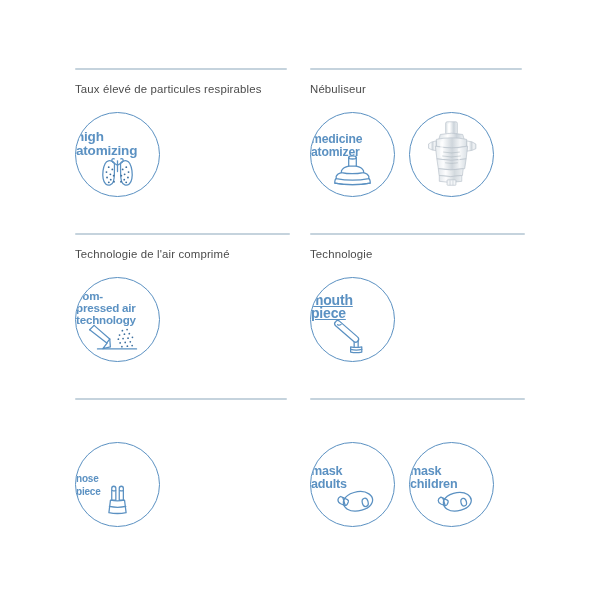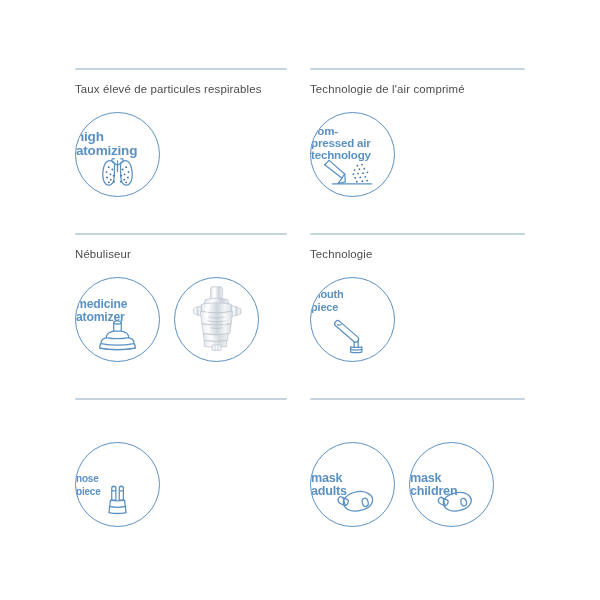--- a/index.html
+++ b/index.html
@@ -96,23 +96,23 @@
     font-weight: bold;
     font-family: "Liberation Sans", sans-serif;
     letter-spacing: -0.2px;
     pointer-events: none;
     white-space: pre-line;
   }
 
   .lbl-high   { top: 17px; font-size: 13.5px; line-height: 13.5px; }
   .lbl-comp   { top: 12px; font-size: 11.6px; line-height: 12.2px; }
   .lbl-med    { top: 20px; font-size: 12.2px; line-height: 13.2px; }
-  .lbl-mouth  { top: 10px; font-size: 11px; line-height: 13.4px; }
+  .lbl-mouth  { top: 16px; font-size: 14px; line-height: 13.4px; text-decoration: underline; }
   .lbl-nose   { top: 29px; font-size: 10px; line-height: 13.4px; }
-  .lbl-mask   { top: 22px; font-size: 12.6px; line-height: 13.4px; margin-top: 7px; }
+  .lbl-mask   { top: 22px; font-size: 12.6px; line-height: 13.4px; }
 </style>
 </head>
 <body>
 
 <div id="page">
   <div class="grid">
 
     <div class="cell left">
       <div class="divider"></div>
       <div class="cell-title">Taux élevé de particules respirables</div>
@@ -143,59 +143,20 @@
                 <circle cx="49.8" cy="62.8" r="0.95"></circle>
               <circle cx="46.4" cy="64.2" r="0.95"></circle>
                 <circle cx="53.2" cy="66.1" r="0.95"></circle>
               <circle cx="49.4" cy="68.3" r="0.95"></circle>
                 <circle cx="51.4" cy="71.0" r="0.95"></circle>
               <circle cx="46.1" cy="70.4" r="0.95"></circle>
             </g>
           </svg>
           <div class="badge-label lbl-high">high
 atomizing</div>
-        </div>
-      </div>
-    </div>
-
-    <div class="cell right">
-      <div class="divider"></div>
-      <div class="cell-title">Technologie de l'air comprimé</div>
-      <div class="icons-row">
-        <div class="badge">
-          <svg viewBox="0 0 85 85">
-            <g fill="none" stroke="#5b91c2" stroke-width="1.3" stroke-linecap="round" stroke-linejoin="round">
-              <path d="M14 53 L31.5 66.5"></path>
-              <path d="M18.5 48.5 L34.5 62.5"></path>
-              <path d="M14 53 L18.5 48.5"></path>
-              <path d="M31.5 66.5 L34.5 62.5"></path>
-              <path d="M31.8 66.6 L27.5 72.4 L35.2 70.6 L34.6 62.7"></path>
-              <path d="M22 72.6 L62 72.6"></path>
-            </g>
-            <g fill="#3d6f9e">
-              <circle cx="47.5" cy="54.0" r="0.9"></circle>
-                <circle cx="52.3" cy="52.8" r="0.9"></circle>
-              <circle cx="44.6" cy="58.4" r="0.9"></circle>
-                <circle cx="49.6" cy="57.6" r="0.9"></circle>
-              <circle cx="54.6" cy="57.0" r="0.9"></circle>
-              <circle cx="43.4" cy="62.6" r="0.9"></circle>
-                <circle cx="48.2" cy="62.0" r="0.9"></circle>
-              <circle cx="53.3" cy="61.6" r="0.9"></circle>
-                <circle cx="57.8" cy="60.8" r="0.9"></circle>
-              <circle cx="45.2" cy="66.5" r="0.9"></circle>
-                <circle cx="50.4" cy="66.0" r="0.9"></circle>
-              <circle cx="55.6" cy="65.4" r="0.9"></circle>
-              <circle cx="47.0" cy="70.3" r="0.9"></circle>
-                <circle cx="52.6" cy="69.8" r="0.9"></circle>
-              <circle cx="57.5" cy="69.2" r="0.9"></circle>
-            </g>
-          </svg>
-          <div class="badge-label lbl-comp">com-
-pressed air
-technology</div>
         </div>
       </div>
     </div>
 
     <div class="cell left">
       <div class="divider"></div>
       <div class="cell-title">Nébuliseur</div>
       <div class="icons-row">
         <div class="badge">
           <svg viewBox="0 0 85 85">
@@ -258,20 +219,59 @@
               <path d="M33 44 q9.5 2 19 0"></path>
               <path d="M36 51 q6.5 1.3 13 0"></path>
             </g>
           </svg>
         </div>
       </div>
     </div>
 
     <div class="cell right">
       <div class="divider"></div>
+      <div class="cell-title">Technologie de l'air comprimé</div>
+      <div class="icons-row">
+        <div class="badge">
+          <svg viewBox="0 0 85 85">
+            <g fill="none" stroke="#5b91c2" stroke-width="1.3" stroke-linecap="round" stroke-linejoin="round">
+              <path d="M14 53 L31.5 66.5"></path>
+              <path d="M18.5 48.5 L34.5 62.5"></path>
+              <path d="M14 53 L18.5 48.5"></path>
+              <path d="M31.5 66.5 L34.5 62.5"></path>
+              <path d="M31.8 66.6 L27.5 72.4 L35.2 70.6 L34.6 62.7"></path>
+              <path d="M22 72.6 L62 72.6"></path>
+            </g>
+            <g fill="#3d6f9e">
+              <circle cx="47.5" cy="54.0" r="0.9"></circle>
+                <circle cx="52.3" cy="52.8" r="0.9"></circle>
+              <circle cx="44.6" cy="58.4" r="0.9"></circle>
+                <circle cx="49.6" cy="57.6" r="0.9"></circle>
+              <circle cx="54.6" cy="57.0" r="0.9"></circle>
+              <circle cx="43.4" cy="62.6" r="0.9"></circle>
+                <circle cx="48.2" cy="62.0" r="0.9"></circle>
+              <circle cx="53.3" cy="61.6" r="0.9"></circle>
+                <circle cx="57.8" cy="60.8" r="0.9"></circle>
+              <circle cx="45.2" cy="66.5" r="0.9"></circle>
+                <circle cx="50.4" cy="66.0" r="0.9"></circle>
+              <circle cx="55.6" cy="65.4" r="0.9"></circle>
+              <circle cx="47.0" cy="70.3" r="0.9"></circle>
+                <circle cx="52.6" cy="69.8" r="0.9"></circle>
+              <circle cx="57.5" cy="69.2" r="0.9"></circle>
+            </g>
+          </svg>
+          <div class="badge-label lbl-comp">com-
+pressed air
+technology</div>
+        </div>
+      </div>
+    </div>
+
+    <div class="cell right">
+      <div class="divider"></div>
       <div class="cell-title">Technologie</div>
       <div class="icons-row">
         <div class="badge">
           <svg viewBox="0 0 85 85">
             <g fill="none" stroke="#5b91c2" stroke-width="1.3" stroke-linecap="round" stroke-linejoin="round">
               <path d="M25.5 44.5 q-2.4 1.8 -0.6 4.2 l19.2 16.6 q2.6 1.4 4.2 -0.9 q1.4 -2.4 -0.7 -4.1 L28.8 43.9 q-1.9 -1.2 -3.3 0.6 z"></path>
               <path d="M27.2 47.8 q1.8 1.2 3.6 -0.3"></path>
               <path d="M44.2 65.3 L44.2 70.5"></path>
               <path d="M48.3 63.9 L48.3 70.5"></path>
               <path d="M40.6 70.5 q5.6 1.3 11.4 0 l0 5.4 q-5.7 1.2 -11.4 0 z"></path>

